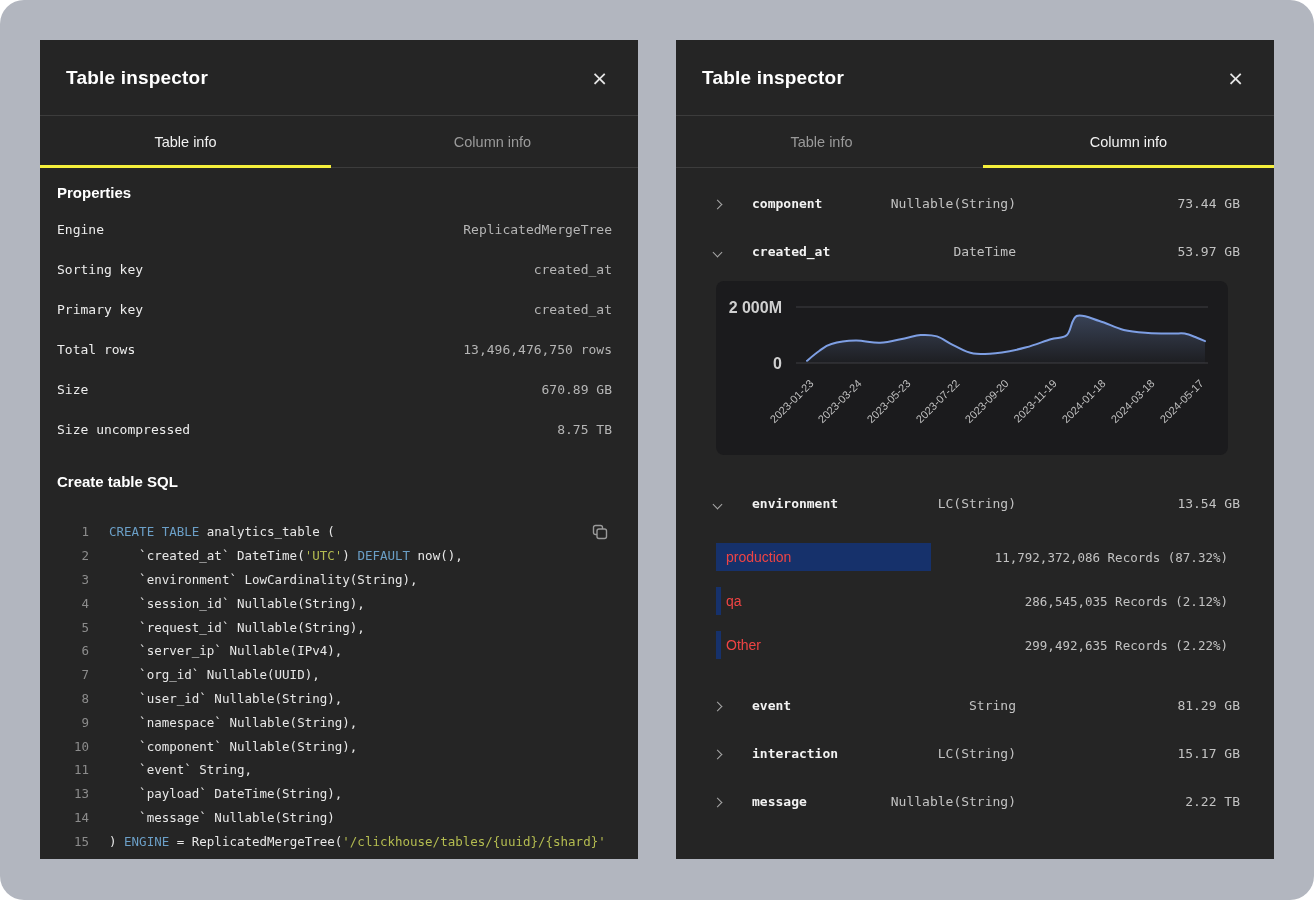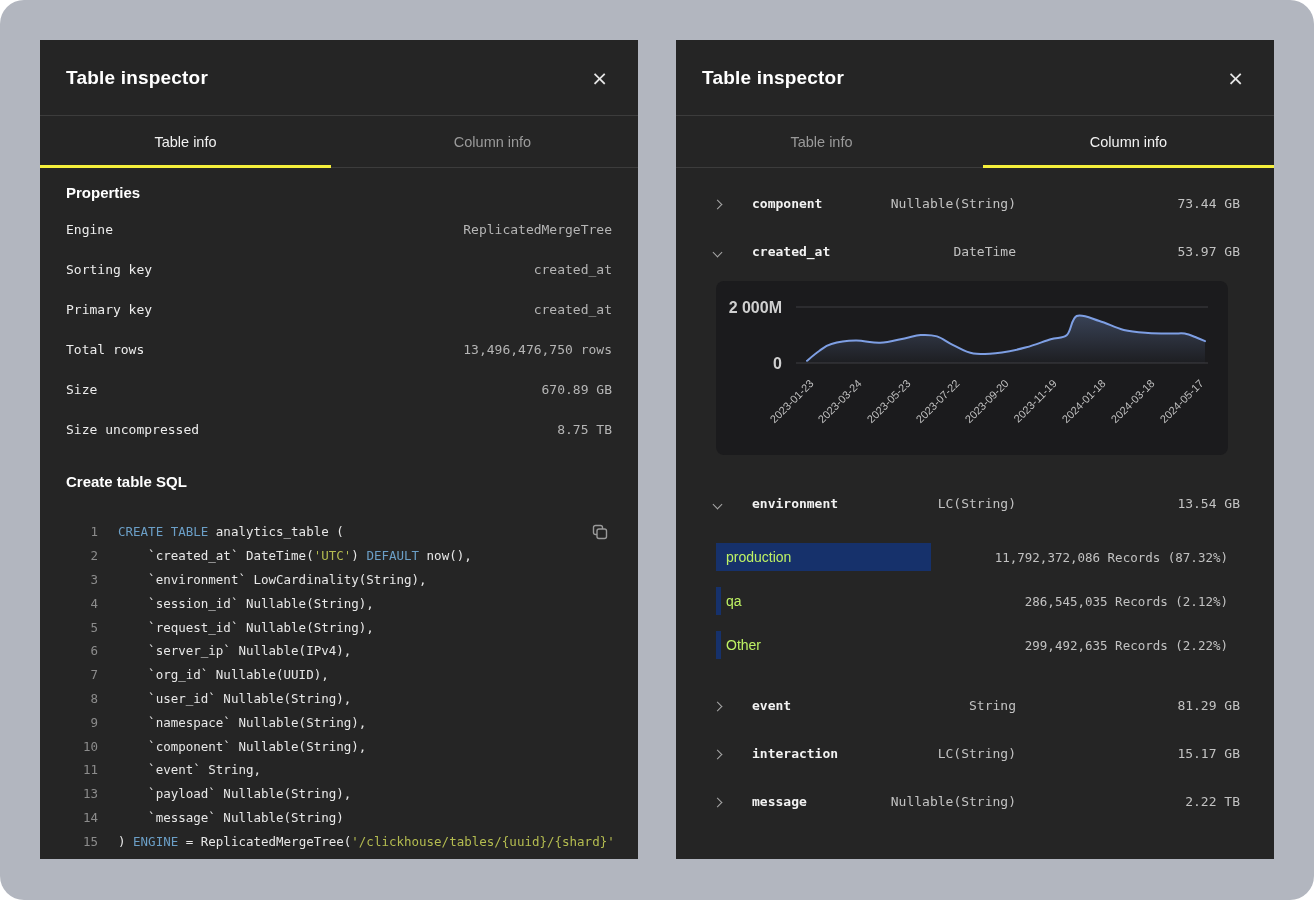--- a/index.html
+++ b/index.html
@@ -13,21 +13,21 @@
   .panel-title{font-size:19px;font-weight:bold;color:#ffffff;letter-spacing:.2px;}
   .close-btn{background:none;border:none;color:#e8e8e8;font-size:20px;line-height:1;cursor:pointer;padding:2px 4px;font-family:"DejaVu Sans",sans-serif;}
 
   
   .tabs{display:flex;height:52px;border-bottom:1px solid #3c3c3c;box-sizing:border-box;gap:16px;}
   .tab{flex:1;display:flex;align-items:center;justify-content:center;position:relative;font-size:14.5px;color:#9a9a9a;cursor:pointer;}
   .tab.active{color:#f2f2f2;}
   .tab.active::after{content:"";position:absolute;left:0;right:0;bottom:-1px;height:3px;background:#f5ef3b;}
 
   
-  .left-body{padding:16px 26px 0 26px;}
+  .left-body{padding:16px 26px 0 17px;}
   .section-heading{font-size:15px;font-weight:bold;color:#ffffff;margin:0 0 8px 0;}
   .prop-row{display:flex;justify-content:space-between;align-items:center;height:40px;font-family:"DejaVu Sans Mono",monospace;font-size:13px;}
   .plabel{color:#ededed;}
   .pvalue{color:#b5b5b5;}
   .sql-heading{margin-top:24px;}
   .code-wrap{position:relative;margin-top:30px;}
   .copy-btn{position:absolute;top:2px;right:2px;background:none;border:none;cursor:pointer;padding:2px;}
   .code-line{display:flex;height:23.8px;align-items:center;font-family:"DejaVu Sans Mono",monospace;font-size:12.5px;white-space:pre;}
   .lnum{width:32px;text-align:right;color:#8c8c8c;flex:0 0 auto;margin-right:20px;}
   .code-text{color:#e8e8e8;}
@@ -48,21 +48,21 @@
   
   .chart-card{position:relative;width:512px;height:174px;background:#1b1b1d;border-radius:8px;margin:6px 0 24px 6px;}
   .ylab{position:absolute;width:62px;text-align:right;font-size:16px;color:#d0d0d0;font-weight:bold;}
   .xlab{position:absolute;width:0;height:0;}
   .xlab span{position:absolute;right:0;top:0;white-space:nowrap;font-size:11px;color:#bfbfbf;transform:rotate(-45deg);transform-origin:top right;}
 
   
   .env-list{margin:8px 0 14px 0;}
   .env-row{position:relative;height:44px;display:flex;align-items:center;}
   .env-bar{position:absolute;left:6px;top:8px;height:28px;background:#16316b;}
-  .env-label{position:relative;margin-left:16px;font-size:14px;color:#bef264;z-index:1;}
+  .env-label{position:relative;margin-left:16px;font-size:14px;color:#ef4444;z-index:1;}
   .env-records{margin-left:auto;font-family:"DejaVu Sans Mono",monospace;font-size:12.5px;color:#c2c2c2;padding-right:12px;}
 </style>
 </head>
 <body>
 
 <div class="screen">
 
   <section class="panel panel-left">
     <header class="panel-header">
       <span class="panel-title">Table inspector</span>
@@ -113,21 +113,21 @@
             <div class="code-line"><span class="lnum">2</span><span class="code-text"><span class="pl">    `created_at` DateTime(</span><span class="str">'UTC'</span><span class="pl">) </span><span class="kw">DEFAULT</span><span class="pl"> now(),</span></span></div>
             <div class="code-line"><span class="lnum">3</span><span class="code-text"><span class="pl">    `environment` LowCardinality(String),</span></span></div>
             <div class="code-line"><span class="lnum">4</span><span class="code-text"><span class="pl">    `session_id` Nullable(String),</span></span></div>
             <div class="code-line"><span class="lnum">5</span><span class="code-text"><span class="pl">    `request_id` Nullable(String),</span></span></div>
             <div class="code-line"><span class="lnum">6</span><span class="code-text"><span class="pl">    `server_ip` Nullable(IPv4),</span></span></div>
             <div class="code-line"><span class="lnum">7</span><span class="code-text"><span class="pl">    `org_id` Nullable(UUID),</span></span></div>
             <div class="code-line"><span class="lnum">8</span><span class="code-text"><span class="pl">    `user_id` Nullable(String),</span></span></div>
             <div class="code-line"><span class="lnum">9</span><span class="code-text"><span class="pl">    `namespace` Nullable(String),</span></span></div>
             <div class="code-line"><span class="lnum">10</span><span class="code-text"><span class="pl">    `component` Nullable(String),</span></span></div>
             <div class="code-line"><span class="lnum">11</span><span class="code-text"><span class="pl">    `event` String,</span></span></div>
-            <div class="code-line"><span class="lnum">13</span><span class="code-text"><span class="pl">    `payload` Nullable(String),</span></span></div>
+            <div class="code-line"><span class="lnum">13</span><span class="code-text"><span class="pl">    `payload` DateTime(String),</span></span></div>
             <div class="code-line"><span class="lnum">14</span><span class="code-text"><span class="pl">    `message` Nullable(String)</span></span></div>
             <div class="code-line"><span class="lnum">15</span><span class="code-text"><span class="pl">) </span><span class="kw">ENGINE</span><span class="pl"> = ReplicatedMergeTree(</span><span class="str">'/clickhouse/tables/{uuid}/{shard}'</span></span></div>
           </div>
       </div>
     </div>
   </section>
 
   <section class="panel panel-right">
     <header class="panel-header">
       <span class="panel-title">Table inspector</span>

